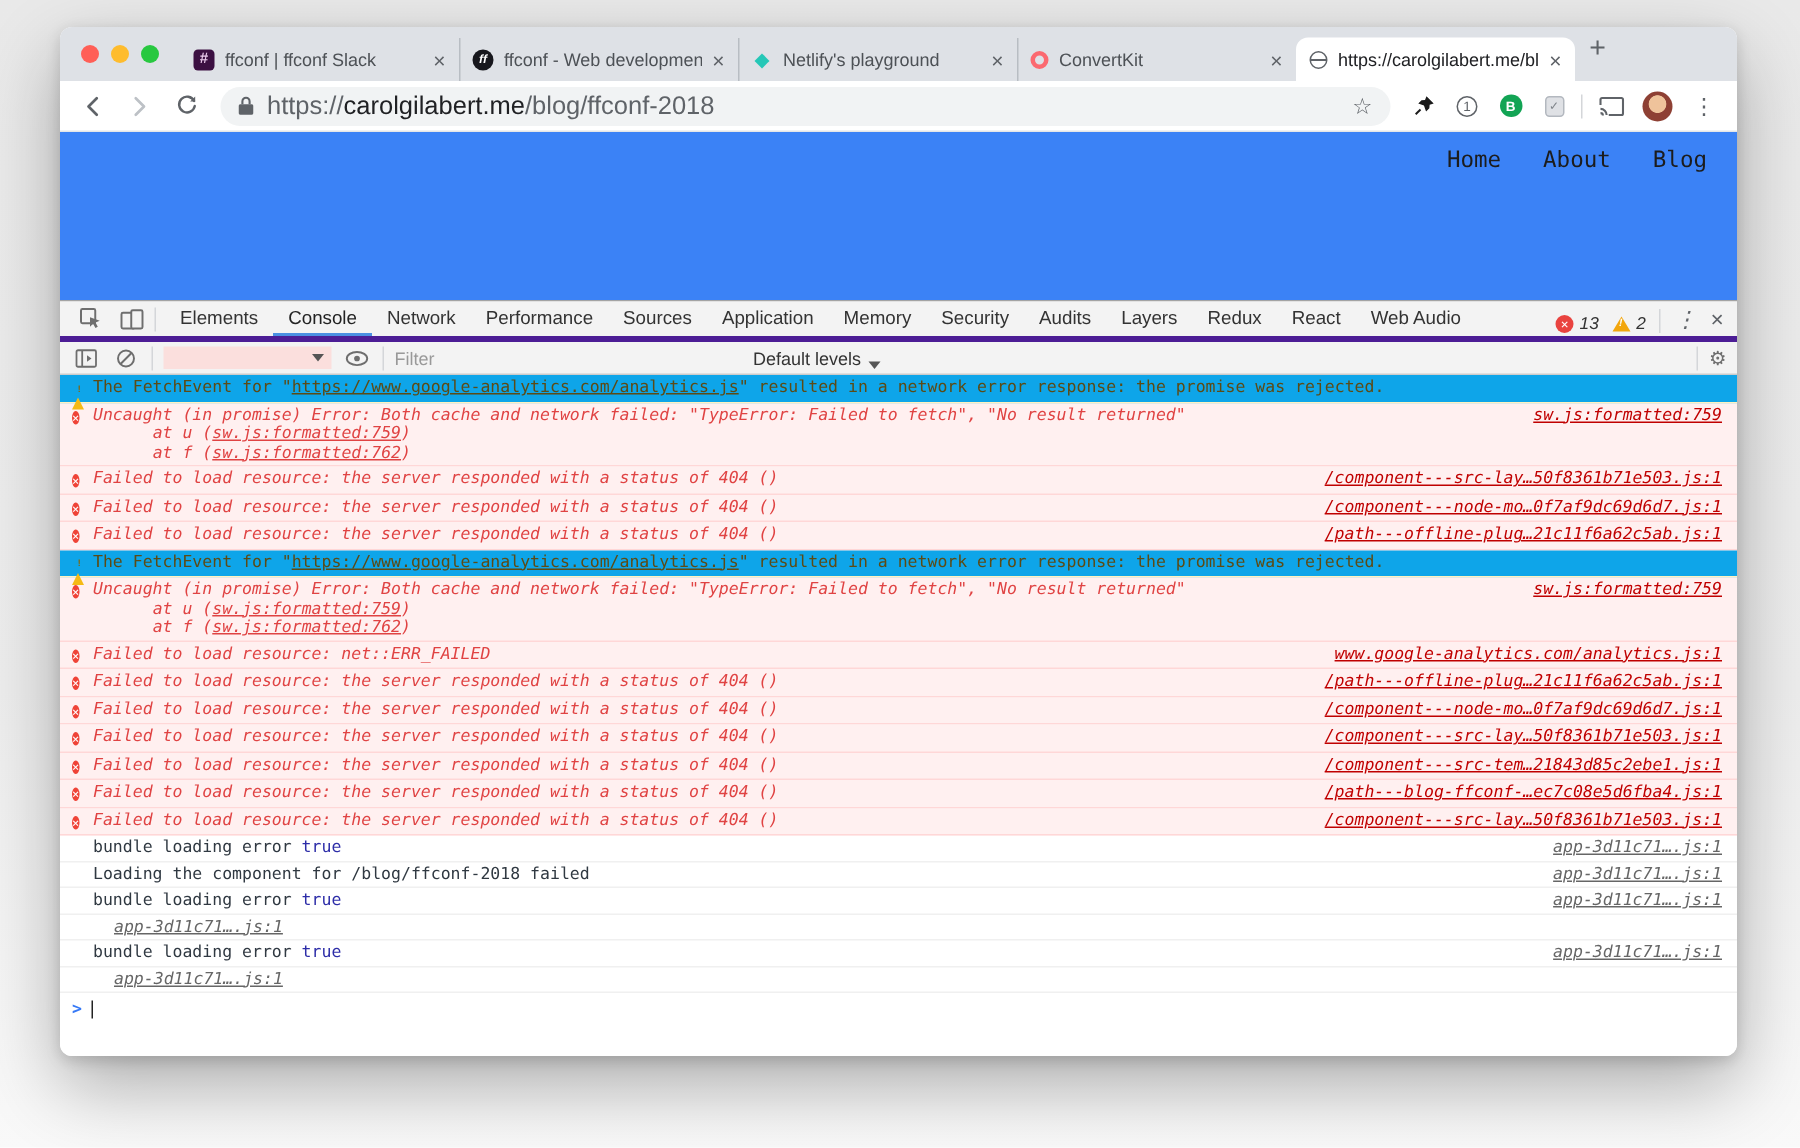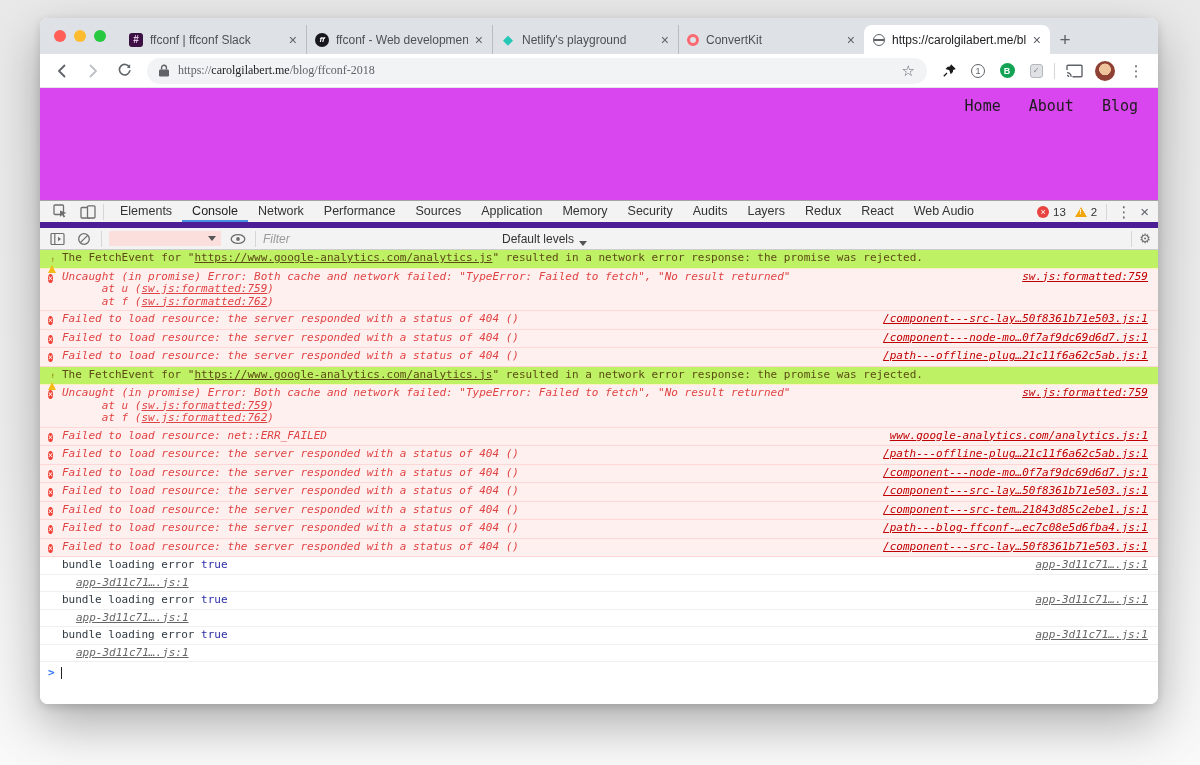--- a/index.html
+++ b/index.html
@@ -8,21 +8,21 @@
     background: linear-gradient(180deg,#e9e9e9 0%,#ededed 60%,#f9f9f9 100%);
     font-family: "Liberation Sans", sans-serif;
   }
   .window {
     position:absolute; left:40px; top:18px; width:1118px; height:686px;
     border-radius:8px; overflow:hidden; background:#fff;
     box-shadow: 0 20px 50px rgba(0,0,0,.30), 0 3px 10px rgba(0,0,0,.15);
     display:flex; flex-direction:column;
   }
   
-  .tabstrip { height:36px; background:#dee1e6; display:flex; align-items:flex-end; flex:none; padding-left:8px; }
+  .tabstrip { height:36px; background:#dee1e6; display:flex; flex:none; padding-left:8px; }
   .traffic { display:flex; gap:8px; align-items:center; align-self:center; padding:0 14px 0 6px; }
   .tl { width:12px; height:12px; border-radius:50%; }
   .tl-red{background:#ff5f57}.tl-yellow{background:#febc2e}.tl-green{background:#28c840}
   .tab { width:186px; height:29px; display:flex; align-items:center; gap:7px; padding:0 9px;
          font-size:12px; color:#4d5156; position:relative; }
   .tab.sep { box-shadow: inset 1px 0 0 #b8bdc3; }
   .tab.active { background:#fff; border-radius:8px 8px 0 0; color:#202124; }
   .tab-label { flex:1; overflow:hidden; white-space:nowrap; min-width:0; }
   .tab-close { flex:none; color:#5f6368; font-size:14px; line-height:1; }
   .tab-close::before{ content:"×"; }
@@ -38,84 +38,84 @@
   .fav-netlify { color:#25c7b7; font-size:13px; }
   .fav-netlify::before{ content:"◆"; }
   .fav-globe { width:12px; height:12px; border:1.3px solid #5f6368; border-radius:50%;
                background: linear-gradient(transparent 42%, #5f6368 42%, #5f6368 58%, transparent 58%); }
   
   .toolbar { height:34px; background:#fff; border-bottom:1px solid #e4e6e8; display:flex; align-items:center;
              padding:0 10px; gap:7px; flex:none; }
   .tbtn { width:24px; height:24px; display:flex; align-items:center; justify-content:center; flex:none; }
   .omnibox { flex:1; height:26px; background:#f1f3f4; border-radius:13px; display:flex; align-items:center;
              padding:0 12px; gap:9px; margin:0 4px; min-width:0; }
-  .url { font-size:12px; color:#5f6368; white-space:nowrap; overflow:hidden; flex:1;font-family:Liberation Serif, serif; }
+  .url { font-size:17px; color:#5f6368; white-space:nowrap; overflow:hidden; flex:1; }
   .url .host { color:#202124; }
   .icon-star { color:#5f6368; font-size:15px; margin-left:auto; }
   .icon-star::before{ content:"☆"; }
   .ext { width:22px; height:22px; display:flex; align-items:center; justify-content:center; flex:none; }
   .circle1 { width:14px; height:14px; border:1.5px solid #5f6368; border-radius:50%; color:#5f6368;
              font-size:9px; display:flex; align-items:center; justify-content:center; }
   .circle1::before{ content:"1"; }
   .greenb { width:15px; height:15px; background:#12a454; border-radius:50%; color:#fff; font-size:9px;
             font-weight:bold; display:flex; align-items:center; justify-content:center; }
   .greenb::before{ content:"B"; }
   .greyext { width:13px; height:14px; background:#dfe1e5; border:1px solid #b3b8bf; border-radius:3px;
              color:#81868c; font-size:8px; display:flex; align-items:center; justify-content:center; }
   .greyext::before{ content:"✓"; }
   .avatar { width:20px; height:20px; border-radius:50%;
             background: radial-gradient(circle at 50% 42%, #efc39b 0 37%, #8e4034 40%); flex:none; }
   .icon-kebab { color:#5f6368; font-size:15px; }
   .icon-kebab::before{ content:"⋮"; }
   .vdiv { width:1px; height:16px; background:#d4d6d9; flex:none; }
   
-  .page { height:112px; background:#d946ef; position:relative; flex:none;padding-left:31px; }
+  .page { height:112px; background:#3b82f6; position:relative; flex:none;padding-left:31px; }
   .page-nav { position:absolute; top:9px; right:20px; display:flex; gap:28px;
               font-family:"DejaVu Sans Mono", monospace; font-size:15px; color:#1c1c1c; }
   
   .devtools { flex:1; display:flex; flex-direction:column; border-top:1px solid #a3a3a3; min-height:0; }
-  .dt-tabbar { height:27px; background:#f3f3f3; border-bottom:6px solid #4c1d95; display:flex;
+  .dt-tabbar { height:27px; background:#f3f3f3; border-bottom:4px solid #4c1d95; display:flex;
                align-items:center; padding:0 7px; gap:2px; flex:none; }
   .dt-ico { width:26px; height:24px; display:flex; align-items:center; justify-content:center; flex:none; }
   .dt-tabs { display:flex; height:100%; margin-left:4px; }
   .dt-tab { padding:0 10px; display:flex; align-items:center; font-size:12.5px; color:#333;
             border-bottom:2px solid transparent; white-space:nowrap; }
   .dt-tab.active { border-bottom-color:#4a90e2; color:#222; }
-  .dt-right { margin-left:auto; display:flex; align-items:center; gap:9px; padding-right:2px; }
+  .dt-right { margin-left:auto; display:flex; align-items:flex-end; gap:9px; padding-right:2px;font-style:italic; }
   .badge { display:flex; align-items:center; gap:4px; font-size:11.5px; color:#333; }
   .errdot { width:12px; height:12px; border-radius:50%; background:#e9433f; color:#fff; font-size:9px;
             line-height:12px; text-align:center; }
   .errdot::before{ content:"×"; }
   .wtri { width:0; height:0; border-left:6px solid transparent; border-right:6px solid transparent;
           border-bottom:10px solid #f2a60d; position:relative; }
   .wtri::after { content:"!"; position:absolute; left:-1.5px; top:1px; font-size:7px; color:#fff; font-weight:bold; }
   .icon-x { color:#5f6368; font-size:15px; }
   .icon-x::before{ content:"×"; }
   
   .ctoolbar { height:22px; background:#f3f3f3; border-bottom:1px solid #ccc; display:flex; align-items:center;
               padding:0 7px; gap:7px; flex:none; font-size:12px; color:#333; }
   .c-ico { width:20px; height:18px; display:flex; align-items:center; justify-content:center; flex:none; }
   .ctx-select { width:112px; height:15px; background:#fbdfdd; display:flex; align-items:center;
                 justify-content:flex-end; padding:0 5px; }
   .caret-down { width:0; height:0; border-left:4px solid transparent; border-right:4px solid transparent;
                 border-top:5px solid #555; }
   .filter-input { border:none; background:transparent; outline:none; font-size:12px; width:232px;
-                  font-family:"Liberation Sans",sans-serif; color:#404040;font-style:italic; }
+                  font-family:"Liberation Sans",sans-serif; color:#404040; }
   .filter-input::placeholder { color:#999; }
   .levels { display:flex; align-items:flex-end; gap:5px; }
   .ct-right { margin-left:auto; display:flex; align-items:center; gap:7px; }
   .icon-gear { color:#6e6e6e; font-size:13px; }
   .icon-gear::before{ content:"⚙"; }
   
   .console { flex:1; background:#fff; overflow:hidden; display:flex; flex-direction:column;
              font-family:"DejaVu Sans Mono", monospace; font-size:11px; }
   .crow { display:flex; align-items:flex-start; padding:2px 10px 2px 8px; border-bottom:1px solid #f0f0f0;
           line-height:12.5px; }
   .crow.error { background:#fff0f0; border-bottom-color:#ffd7d7; color:#e04343;font-style:italic; }
-  .crow.warn  { background:#bef264; border-bottom-color:#fff2c0; color:#5c4b15; }
+  .crow.warn  { background:#0ea5e9; border-bottom-color:#fff2c0; color:#5c4b15; }
   .crow.log   { color:#303942; }
   .cicon { flex:none; width:14px; padding-top:1px; }
   .eicon { width:10px; height:10px; border-radius:50%; background:#ef4337; color:#fff; font-size:8px;
            line-height:10px; text-align:center; }
   .eicon::before{ content:"×"; }
   .cwtri { width:0; height:0; border-left:4.5px solid transparent; border-right:4.5px solid transparent;
            border-bottom:8px solid #f5ba15; position:relative; margin-top:1px; }
   .cwtri::after { content:"!"; position:absolute; left:-1px; top:1.5px; font-size:6px; color:#8a6400; font-weight:bold; }
   .cmsg { flex:1; min-width:0; }
   .cline { white-space:pre-wrap; word-break:break-all; }
@@ -416,20 +416,23 @@
           </div>
           <div class="crow log">
             <span class="cicon"></span>
             <div class="cmsg">
               <div class="cline"><span>bundle loading error </span><span class="cbool">true</span></div>
             </div>
             <span class="srclink">app-3d11c71….js:1</span>
           </div>
           <div class="crow log">
             <span class="cicon"></span>
+            <div class="cmsg">
+              <div class="cline"><span>Loading the component for /blog/ffconf-2018 failed</span></div>
+            </div>
             <span class="srclink">app-3d11c71….js:1</span>
           </div>
           <div class="crow log">
             <span class="cicon"></span>
             <div class="cmsg">
               <div class="cline"><span>bundle loading error </span><span class="cbool">true</span></div>
             </div>
             <span class="srclink">app-3d11c71….js:1</span>
           </div>
           <div class="crow log">

